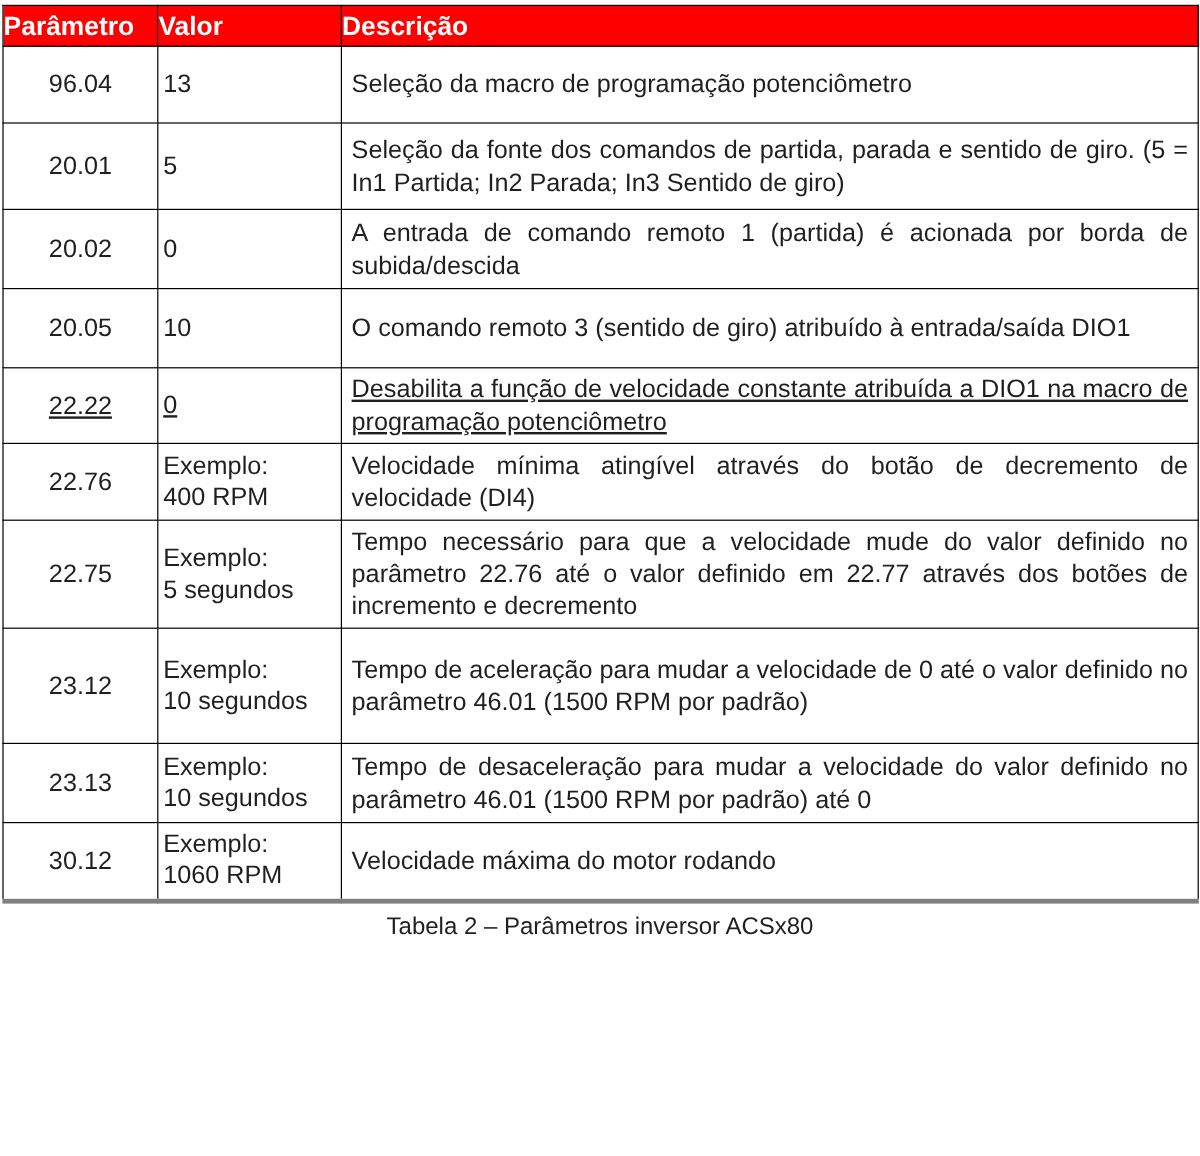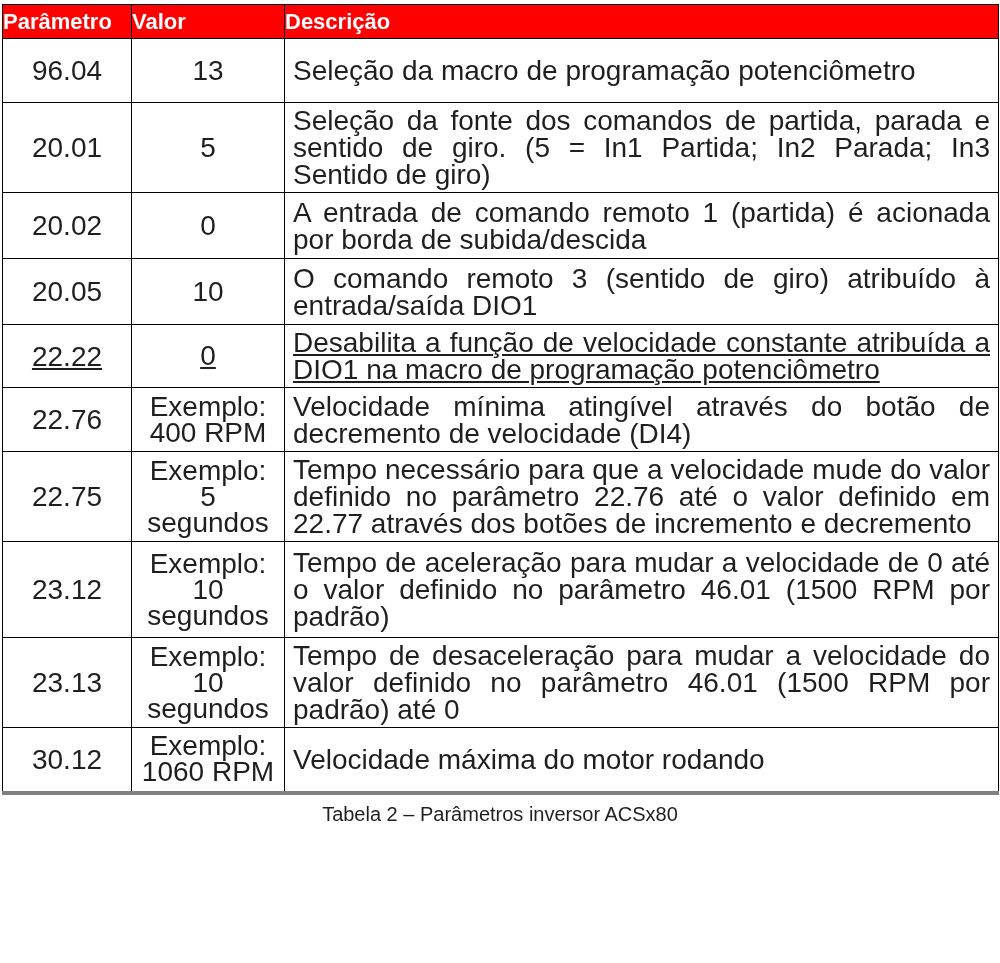--- a/index.html
+++ b/index.html
@@ -32,23 +32,23 @@
     padding:0;
   }
   thead th{
     background:var(--header-bg);
     color:var(--header-text);
     font-weight:bold;
     font-size:22px;
     height:34px;
     text-align:left;
   }
-  td{ font-size:28px; line-height:27px; }
+  td{ font-size:21px; line-height:27px; }
   td.c-param{ text-align:center; }
-  td.c-value{ text-align:center; white-space:pre-line; line-height:26px; padding:2px 4px; }
+  td.c-value{ white-space:pre-line; line-height:26px; padding:2px 4px; }
   td.c-desc{ text-align:justify; padding:4px 8px; }
 
   tbody tr:nth-child(1){ height:64px; }
   tbody tr:nth-child(2){ height:72px; }
   tbody tr:nth-child(3){ height:66px; }
   tbody tr:nth-child(4){ height:66px; }
   tbody tr:nth-child(5){ height:56px;text-decoration:underline; }
   tbody tr:nth-child(6){ height:64px; }
   tbody tr:nth-child(7){ height:64px; }
   tbody tr:nth-child(8){ height:96px; }

